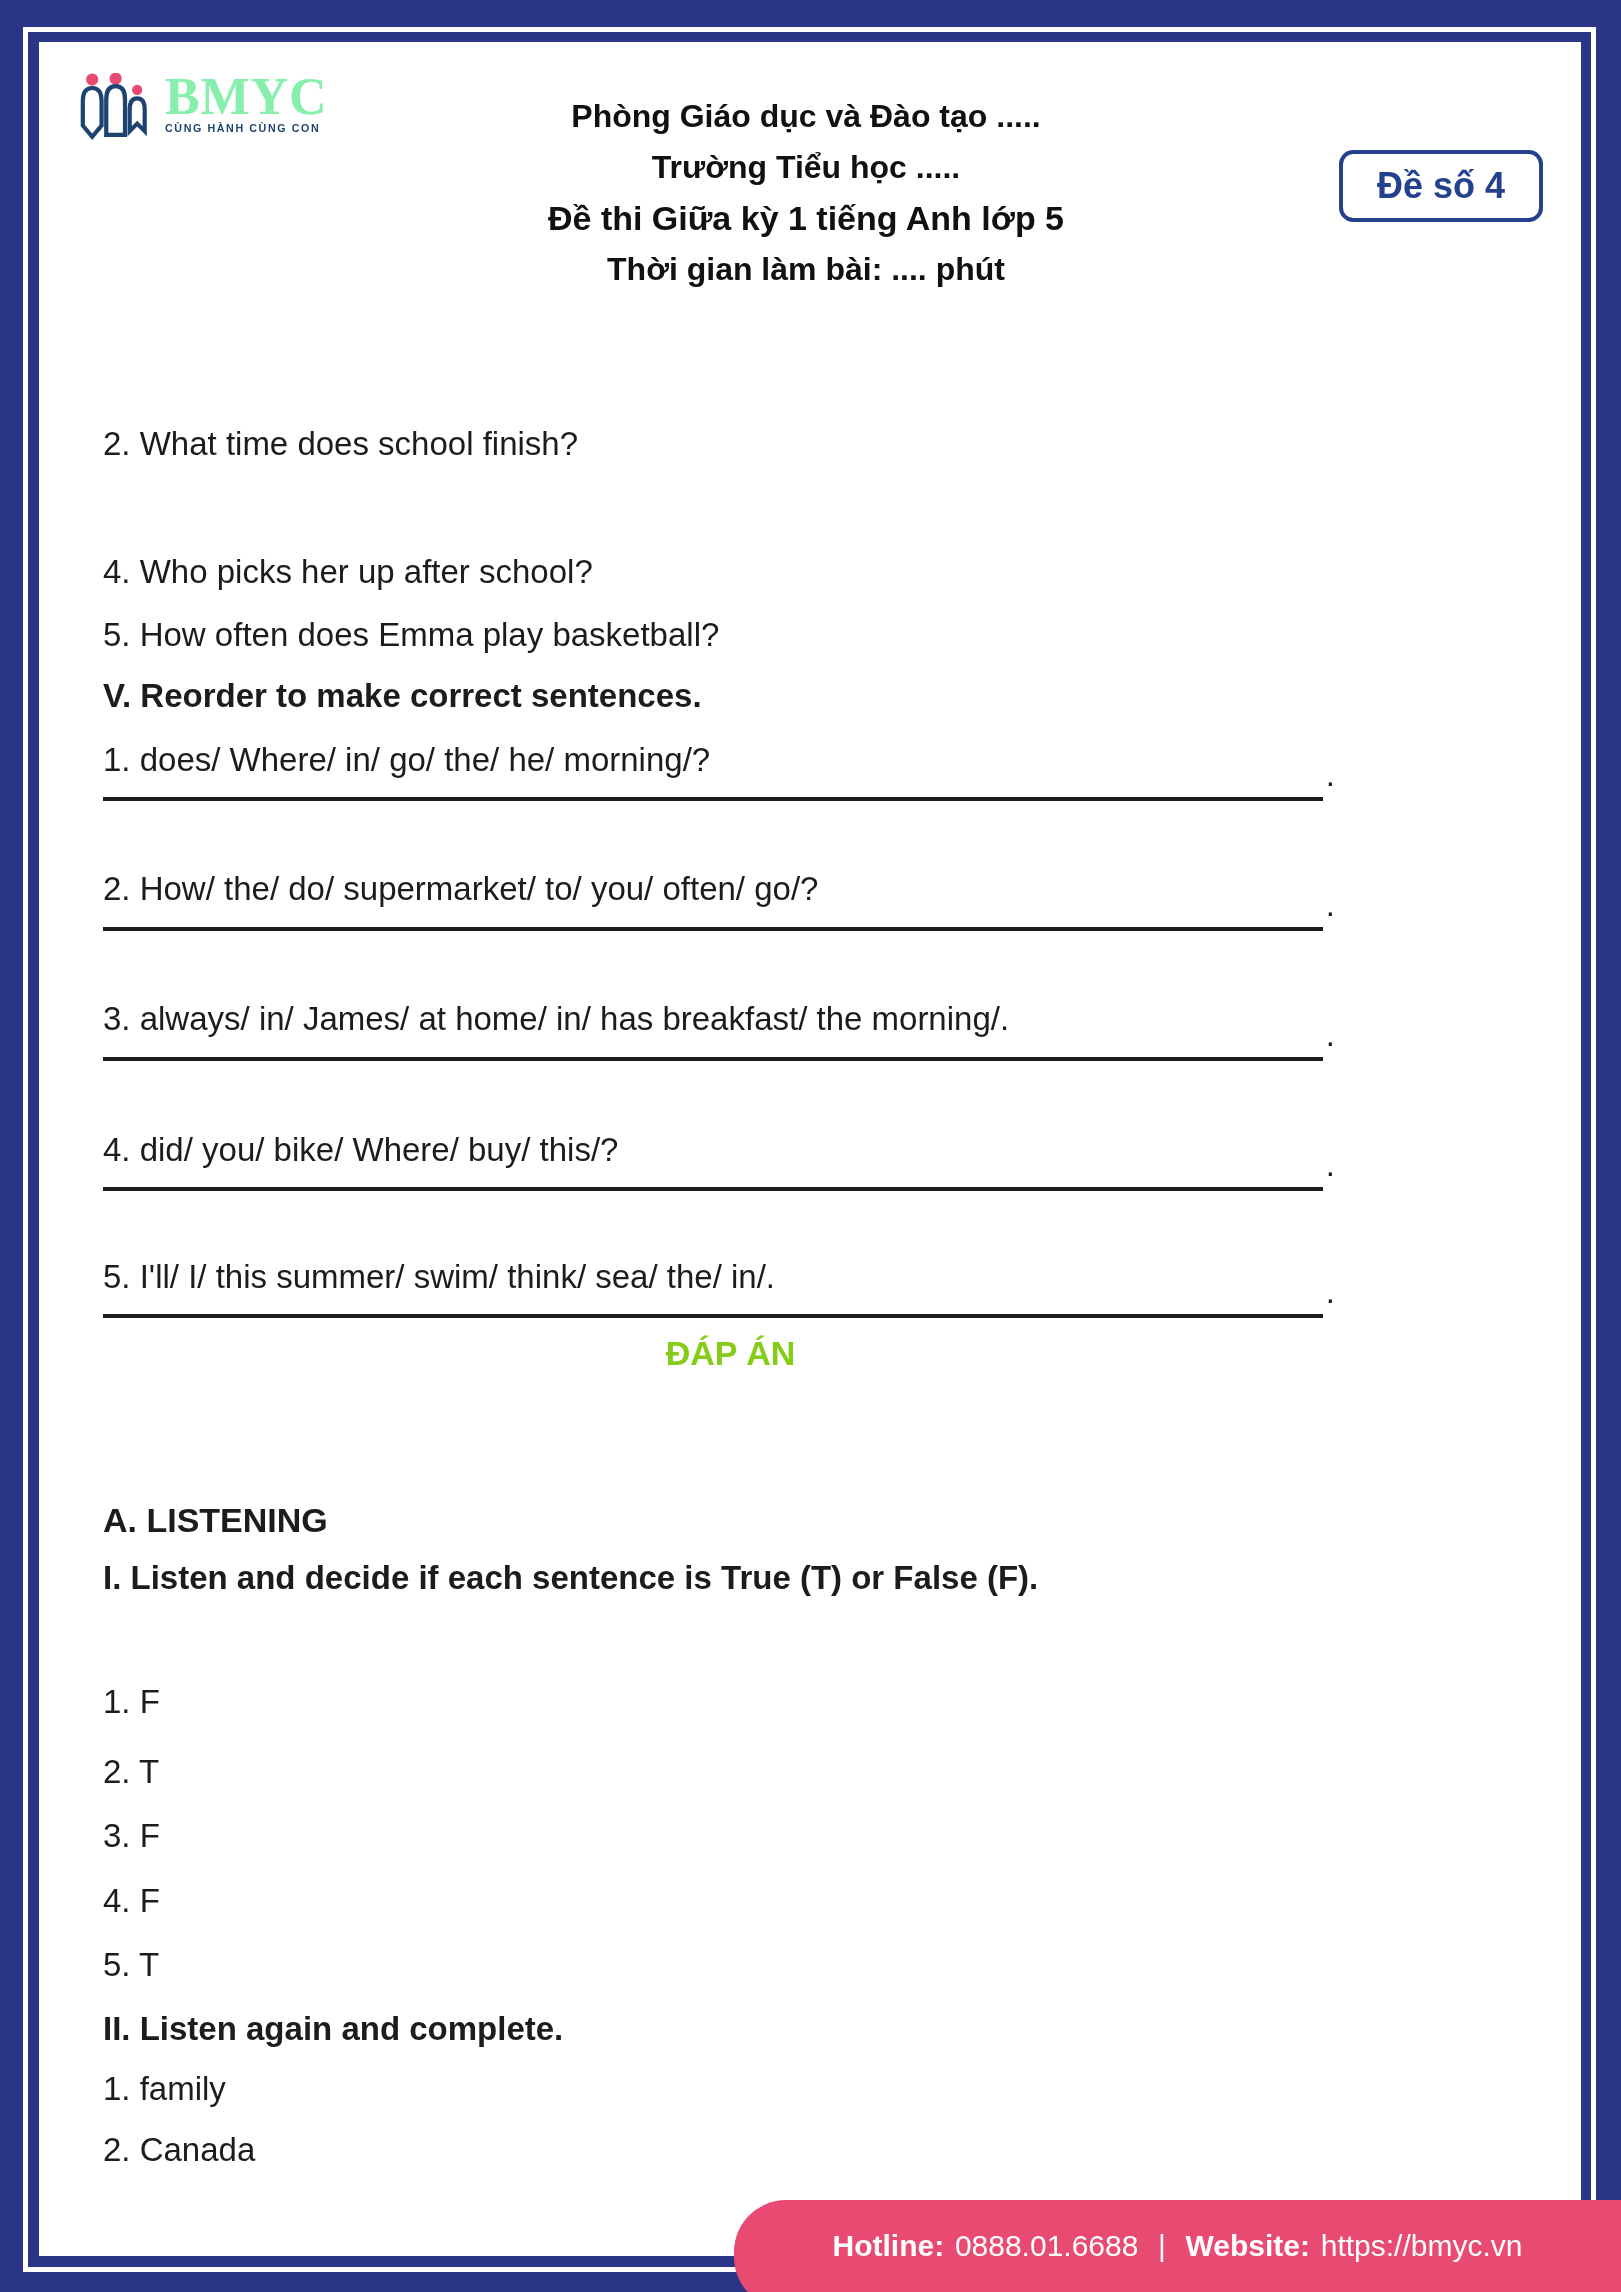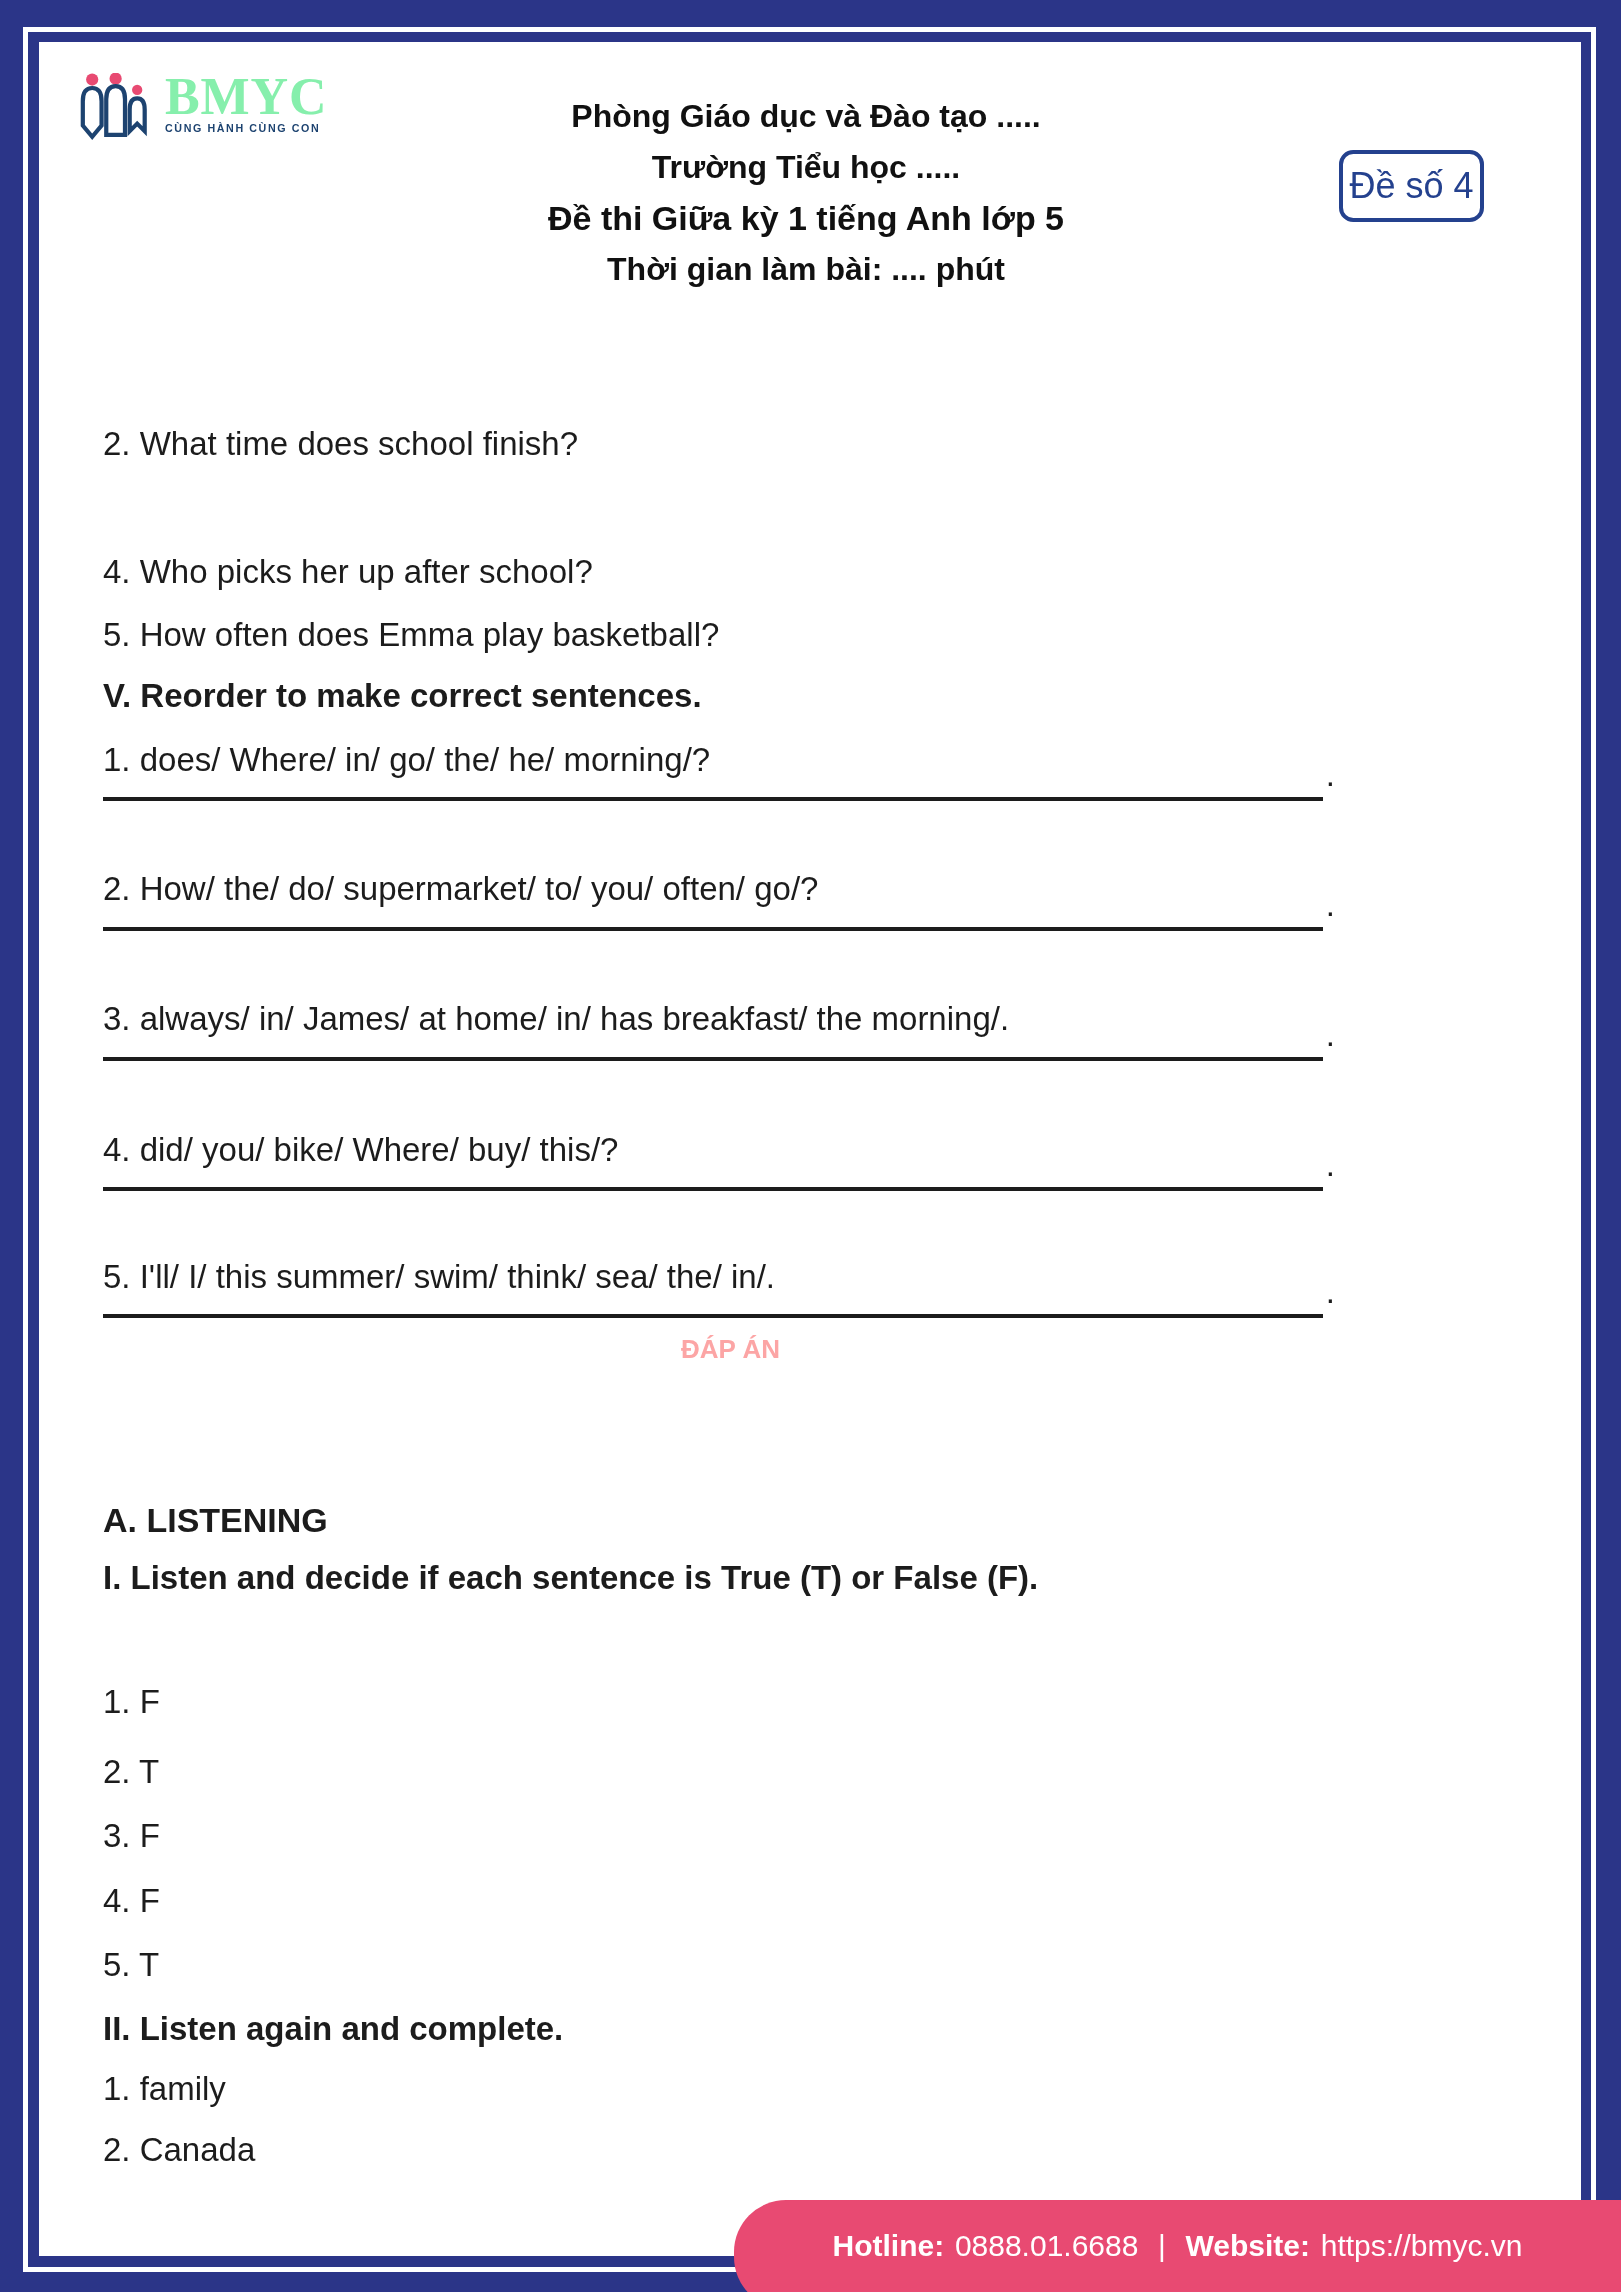--- a/index.html
+++ b/index.html
@@ -19,31 +19,31 @@
   .logo-text{margin-left:9px;}
   .logo-brand{font-family:"Liberation Serif","DejaVu Serif",serif;font-weight:700;font-size:52px;line-height:47px;color:#86efac;letter-spacing:0.9px;}
   .logo-tagline{font-size:10.7px;font-weight:700;color:#1d4370;letter-spacing:1.6px;margin-top:1.8px;white-space:nowrap;}
 
   
   .header-block{position:absolute;left:358px;top:91px;width:896px;text-align:center;z-index:2;color:#111;}
   .hline{font-size:32px;font-weight:600;line-height:51px;white-space:nowrap;}
   .hline.title{font-size:34px;font-weight:700;}
 
   .badge{
-    position:absolute;left:1339px;top:150px;width:145px;height:72px;box-sizing:border-box;
+    position:absolute;left:1339px;top:150px;width:204px;height:72px;box-sizing:border-box;
     border:4.5px solid #24418e;border-radius:14.3px;display:flex;align-items:center;justify-content:center;
-    font-weight:400;font-size:36px;color:#24418e;z-index:2;white-space:nowrap;text-align:right;
+    font-weight:700;font-size:36px;color:#24418e;z-index:2;white-space:nowrap;text-align:right;
   }
 
   
   .blank{position:absolute;z-index:2;left:103px;display:flex;align-items:flex-end;}
   .blank .rule{width:1220px;height:36px;border-bottom:4.5px solid #1c1c1c;}
   .blank .dot{font-size:33px;color:#1c1c1c;margin-left:2.7px;transform:translateY(-7.2px);}
 
-  .centered-heading{position:absolute;left:0;width:1461px;text-align:center;z-index:2;font-size:26px;font-weight:700;color:#fca5a5;}
+  .centered-heading{position:absolute;left:0;width:1461px;text-align:center;z-index:2;font-size:34px;font-weight:700;color:#84cc16;}
 
   
   .footer-bar{
     position:absolute;left:734px;right:0;top:2200px;height:109px;padding-bottom:18px;box-sizing:border-box;
     background:#e84a72;border-radius:52px 0 0 52px;z-index:3;
     display:flex;align-items:center;justify-content:center;gap:10.7px;
     color:#ffffff;font-size:30px;white-space:nowrap;
   }
   .footer-bar .sep{margin:0 9px;font-weight:400;}
   .fbold{font-weight:700;}

